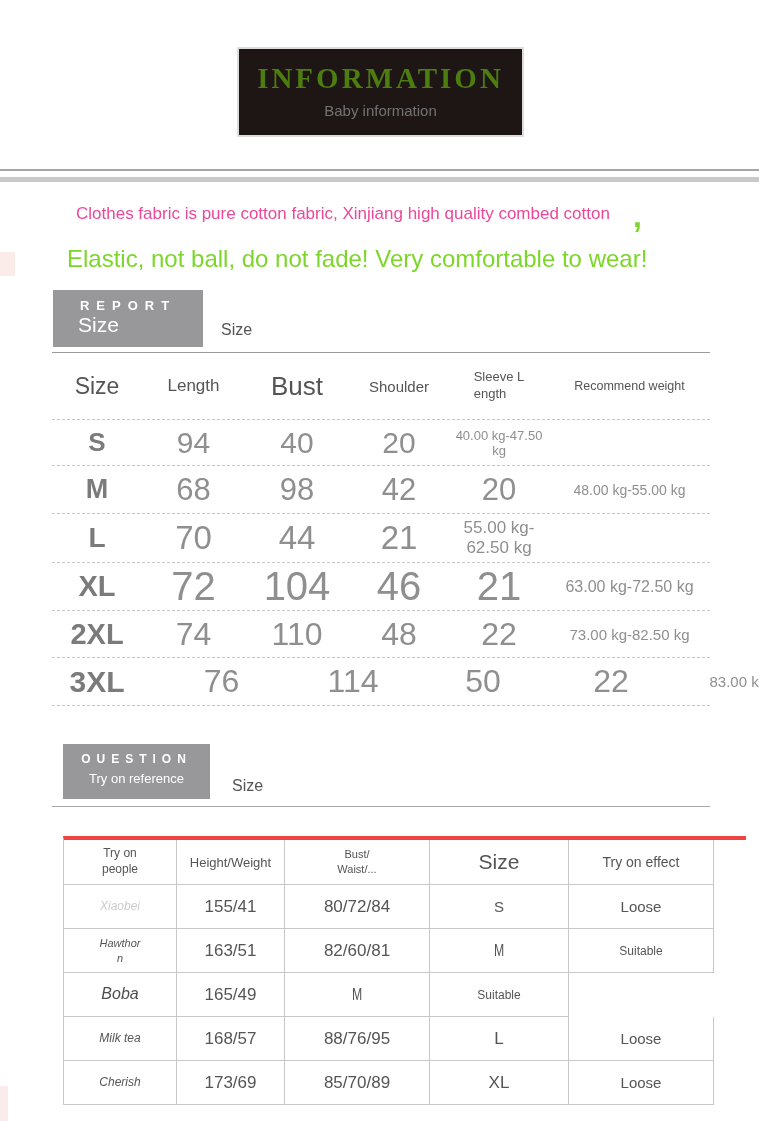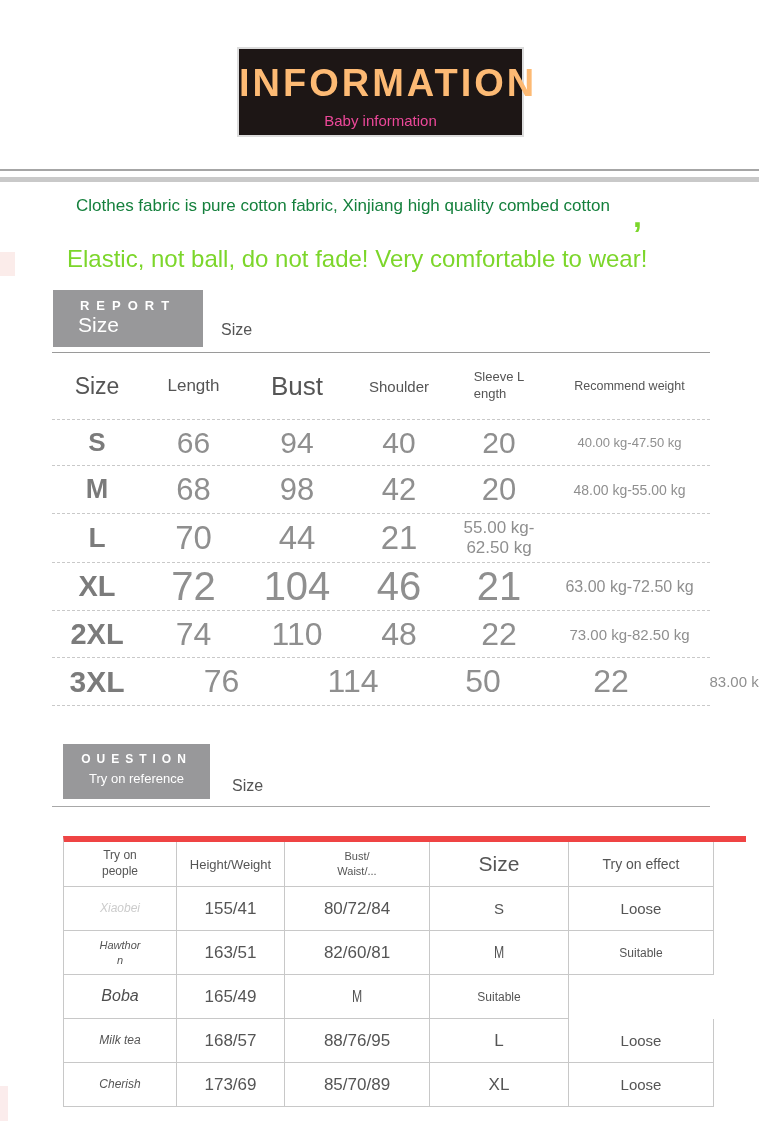--- a/index.html
+++ b/index.html
@@ -2,30 +2,30 @@
 <html><head>
 <meta charset="utf-8">
 <style>
   * { margin:0; padding:0; box-sizing:border-box; }
   body { background:#fff; font-family:"Liberation Sans", sans-serif; }
   .canvas { position:relative; width:759px; height:1121px; background:#ffffff; overflow:hidden; }
 
   
   .info-box { position:absolute; left:237px; top:47px; width:287px; height:90px;
     background:#1d1615; border:2px solid #dcdcdc; text-align:center; }
-  .info-title { margin-top:13px; font-family:Liberation Sans, sans-serif; font-weight:bold;
-    font-size:38px; letter-spacing:3px; color:#fdba74; }
-  .info-sub { margin-top:7px; font-size:15px; color:#ec4899; }
+  .info-title { margin-top:13px; font-family:Liberation Serif, serif; font-weight:bold;
+    font-size:29px; letter-spacing:3px; color:#4d7c0f; }
+  .info-sub { margin-top:7px; font-size:15px; color:#737373; }
 
   
   .rule-thin  { position:absolute; left:0; top:169px; width:759px; height:2px; background:#a6a6a6; }
   .rule-thick { position:absolute; left:0; top:177px; width:759px; height:5px; background:#c9c9c9; }
 
   
-  .green1 { position:absolute; left:76px; top:196px; font-size:17px; color:#15803d; }
+  .green1 { position:absolute; left:76px; top:204px; font-size:17px; color:#ec4899; }
   .green-comma { position:absolute; left:633px; top:198px; font-size:32px; font-weight:bold; color:#7cd62b; }
   .green2 { position:absolute; left:67px; top:245px; font-size:24px; color:#7cd62b; }
 
   .pink-a1 { position:absolute; left:0; top:252px; width:15px; height:24px; background:#fbecea; }
   .pink-a2 { position:absolute; left:0; top:1086px; width:8px; height:35px; background:#fbecec; }
 
   
   .badge { position:absolute; background:#98989a; color:#fff; }
   .badge-report { left:53px; top:290px; width:150px; height:57px; }
   .badge-q { left:63px; top:744px; width:147px; height:55px; text-align:center; }
@@ -61,21 +61,21 @@
   .st-weight { color:#8f8f8f; }
   .r0 { height:46px; } .r0 .st-size{font-size:26px;} .r0 .st-num{font-size:30px;} .r0 .st-weight{font-size:13px;}
   .r1 { height:48px; } .r1 .st-size{font-size:27px;} .r1 .st-num{font-size:31px;} .r1 .st-weight{font-size:14px;}
   .r2 { height:49px; } .r2 .st-size{font-size:28px;} .r2 .st-num{font-size:33px;} .r2 .st-weight{font-size:17px;}
   .r3 { height:48px; } .r3 .st-size{font-size:29px;} .r3 .st-num{font-size:40px;} .r3 .st-weight{font-size:16px;}
   .r4 { height:47px; } .r4 .st-size{font-size:29px;} .r4 .st-num{font-size:32px;} .r4 .st-weight{font-size:15px;}
   .r5 { height:48px;gap:28px; } .r5 .st-size{font-size:30px;} .r5 .st-num{font-size:32px;} .r5 .st-weight{font-size:15px;}
 
   
   .tryon-table { position:absolute; left:63px; top:836px; width:683px;
-    border-top:6px solid #ef4444; border-left:1px solid #c8c8c8; }
+    border-top:4px solid #ef4444; border-left:1px solid #c8c8c8; }
   .tt-row { display:grid; grid-template-columns:113px 108px 145px 139px 145px; }
   .tt-row > div { border-right:1px solid #c8c8c8; border-bottom:1px solid #c8c8c8;
     display:flex; align-items:center; justify-content:center; text-align:center; color:#555; }
   .tt-header { height:45px; }
   .tt-data { height:44px; }
   .tth-people { font-size:12px; white-space:pre-line; line-height:1.3; }
   .tth-hw { font-size:13px; }
   .tth-bwh { font-size:11px; white-space:pre-line; line-height:1.35; }
   .tth-size { font-size:21px; }
   .tth-effect { font-size:14px; }
@@ -122,21 +122,20 @@
       <div class="sth-size">Size</div>
       <div class="sth-length">Length</div>
       <div class="sth-bust">Bust</div>
       <div class="sth-shoulder">Shoulder</div>
       <div class="sth-sleeve">Sleeve L
 ength</div>
       <div class="sth-weight">Recommend weight</div>
     </div>
     <div class="st-grid st-row r0">
       <div class="st-size">S</div>
-      <div class="st-num">66</div>
       <div class="st-num">94</div>
       <div class="st-num">40</div>
       <div class="st-num">20</div>
       <div class="st-weight">40.00 kg-47.50 kg</div>
     </div>
     <div class="st-grid st-row r1">
       <div class="st-size">M</div>
       <div class="st-num">68</div>
       <div class="st-num">98</div>
       <div class="st-num">42</div>

